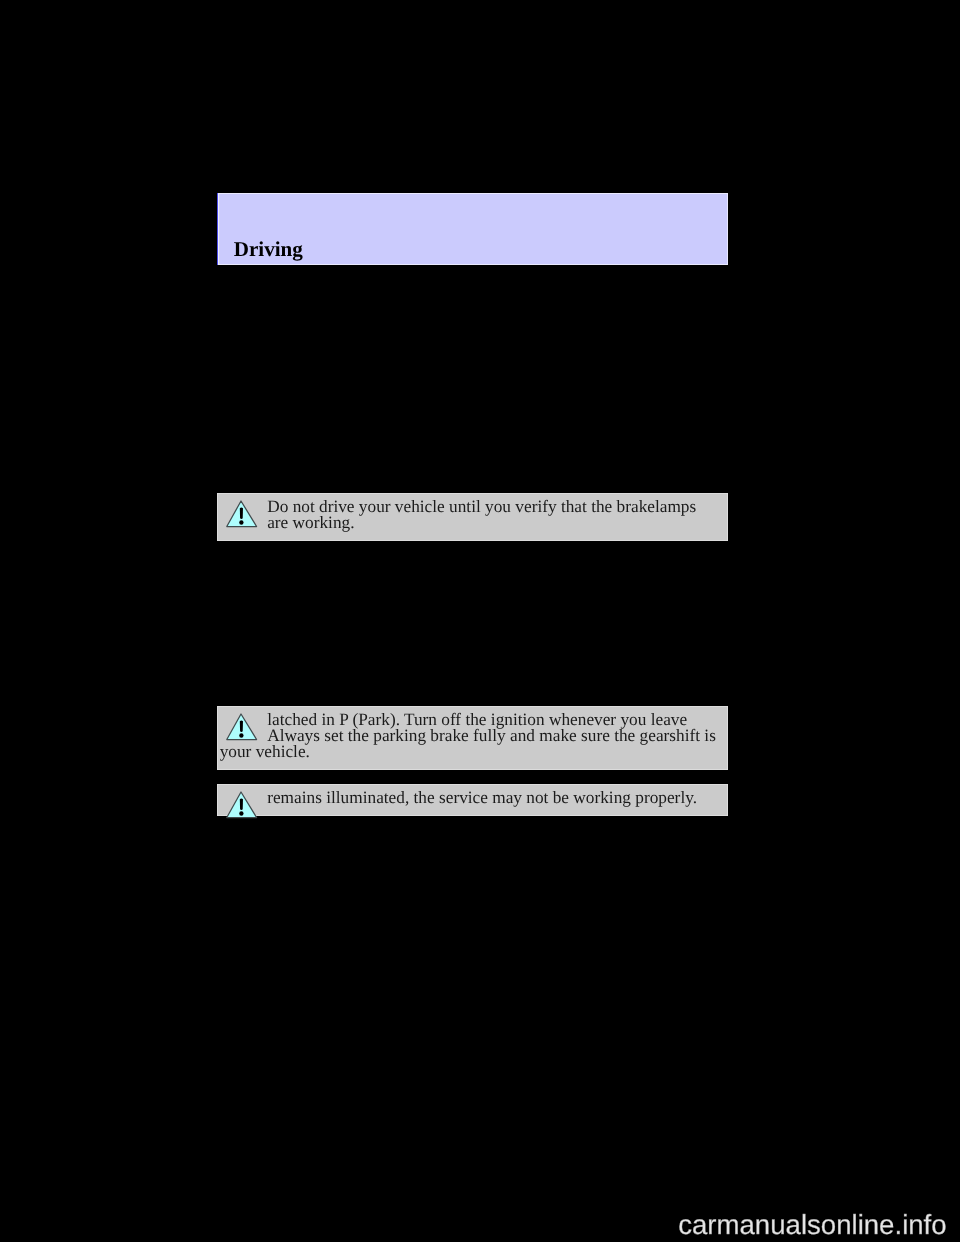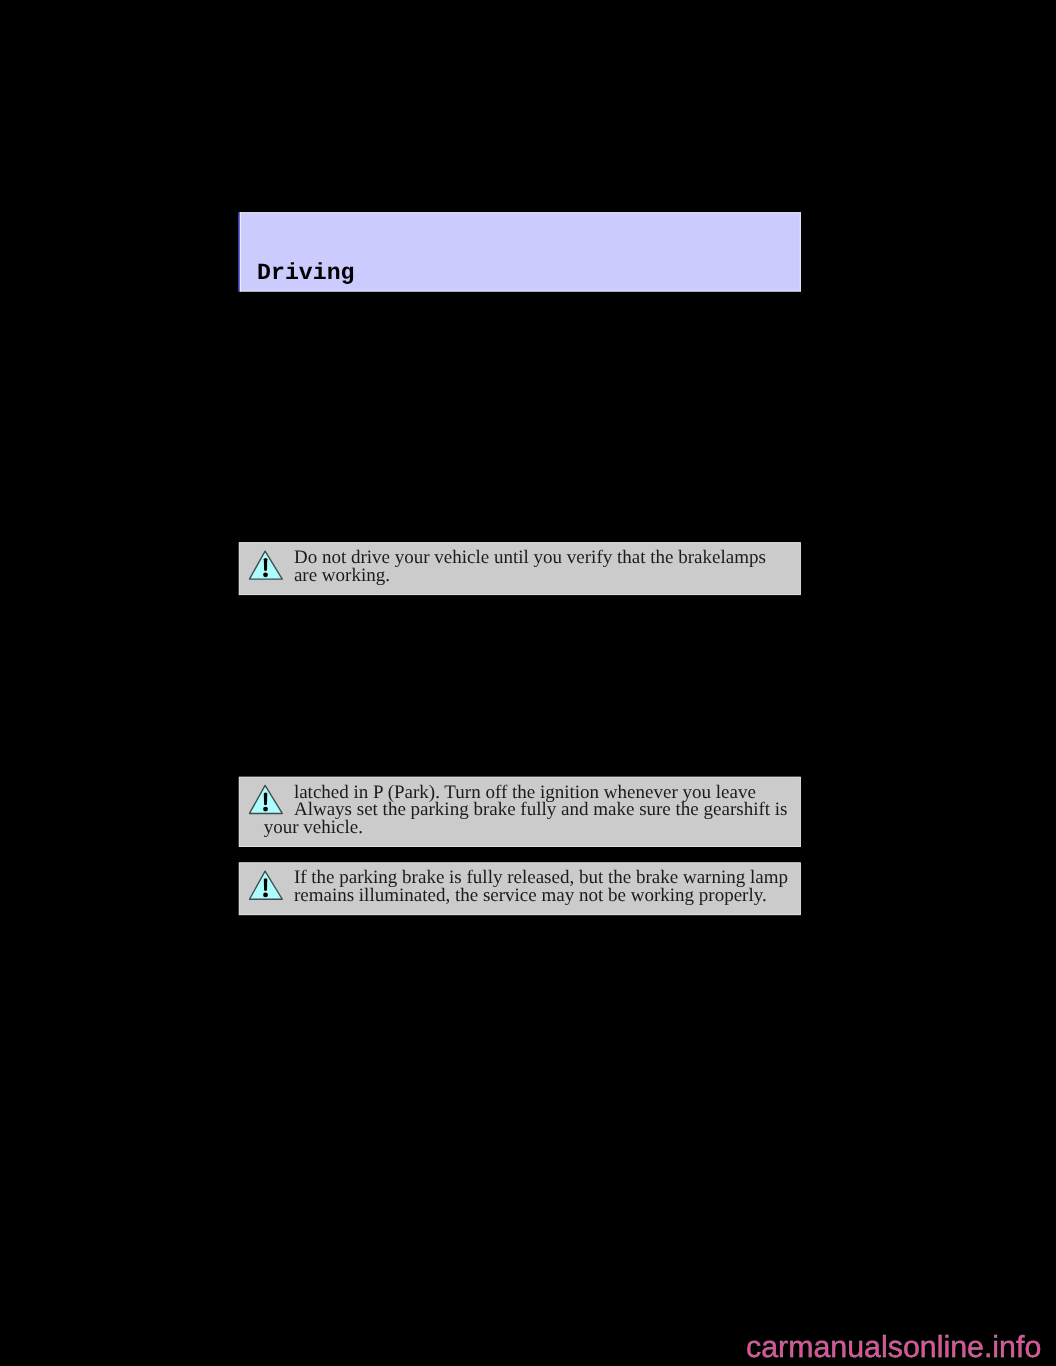--- a/index.html
+++ b/index.html
@@ -12,41 +12,41 @@
   .page{position:absolute;left:0;top:0;width:960px;height:1242px;transform:translateZ(0);}
 
   .chapter-header{
     position:absolute;left:216.6px;top:192.9px;width:511.6px;height:72.3px;
     background:#cbcbfd;box-sizing:border-box;
     border-left:1.5px solid #4a4ae8;
     box-shadow:inset 1.1px 0 0 #eeeefe, inset 0 0.9px 0 #eaeafe, inset 0 -0.9px 0 #eaeafe, inset -0.9px 0 0 #eaeafe;
   }
   .chapter-title{
     position:absolute;left:16.1px;bottom:5.1px;
-    font-family:Liberation Mono, monospace;font-weight:bold;
+    font-family:Liberation Serif, serif;font-weight:bold;
     font-size:21.1px;line-height:21px;color:#000;
   }
 
   .warn{
     position:absolute;left:216.7px;width:511.6px;background:#cbcbcb;
     box-sizing:border-box;color:#1b1b1b;
     box-shadow:inset 0 0 0 0.8px #e2e2e2;
     font-size:17.3px;line-height:15.8px;
   }
   .warn .tri{position:absolute;left:9px;top:6.8px;}
   .tri-body{fill:#aefdfd;stroke:#414b4e;}
   .tri-bang,.tri-dot{fill:#000000;}
   .warn .txt{padding:6.3px 0 10.4px 0;margin:0;}
-  .warn .txt>div{white-space:nowrap;padding-left:23px;}
+  .warn .txt>div{white-space:nowrap;padding-left:3px;}
   .warn .txt .ind{padding-left:50.5px;}
 
   .footer-mark{
     position:absolute;left:678.2px;top:1210.5px;
     font-family:"Liberation Sans",sans-serif;font-size:27.6px;line-height:28px;
-    color:#ec4899;letter-spacing:0px;white-space:nowrap;
+    color:#e5e5e5;letter-spacing:0px;white-space:nowrap;
     -webkit-text-stroke:0.35px #a0a0a0;
   }
 </style>
 </head>
 <body>
 
 <div class="page">
 
   <div class="chapter-header">
     <div class="chapter-title">Driving</div>
@@ -77,20 +77,19 @@
     </div>
   </div>
 
   <div class="warn" style="top:783.9px;">
     <svg class="tri" width="33" height="29" viewBox="0 0 33 29">
       <path class="tri-body" d="M15.0 1.0 L30.6 26.5 L0.8 26.5 Z" stroke-width="1.25" stroke-linejoin="round"></path>
       <path class="tri-bang" d="M13.82 8.30 Q15.40 6.45 16.98 8.30 L16.72 18.30 Q15.40 19.70 14.08 18.30 Z"></path>
       <circle class="tri-dot" cx="15.38" cy="22.55" r="2.18"></circle>
     </svg>
     <div class="txt">
-      <div class="ind">If the parking brake is fully released, but the brake warning lamp</div>
       <div class="ind">remains illuminated, the service may not be working properly.</div>
     </div>
   </div>
 
   <div class="footer-mark">carmanualsonline.info</div>
 
 </div>
 
 </body></html>

